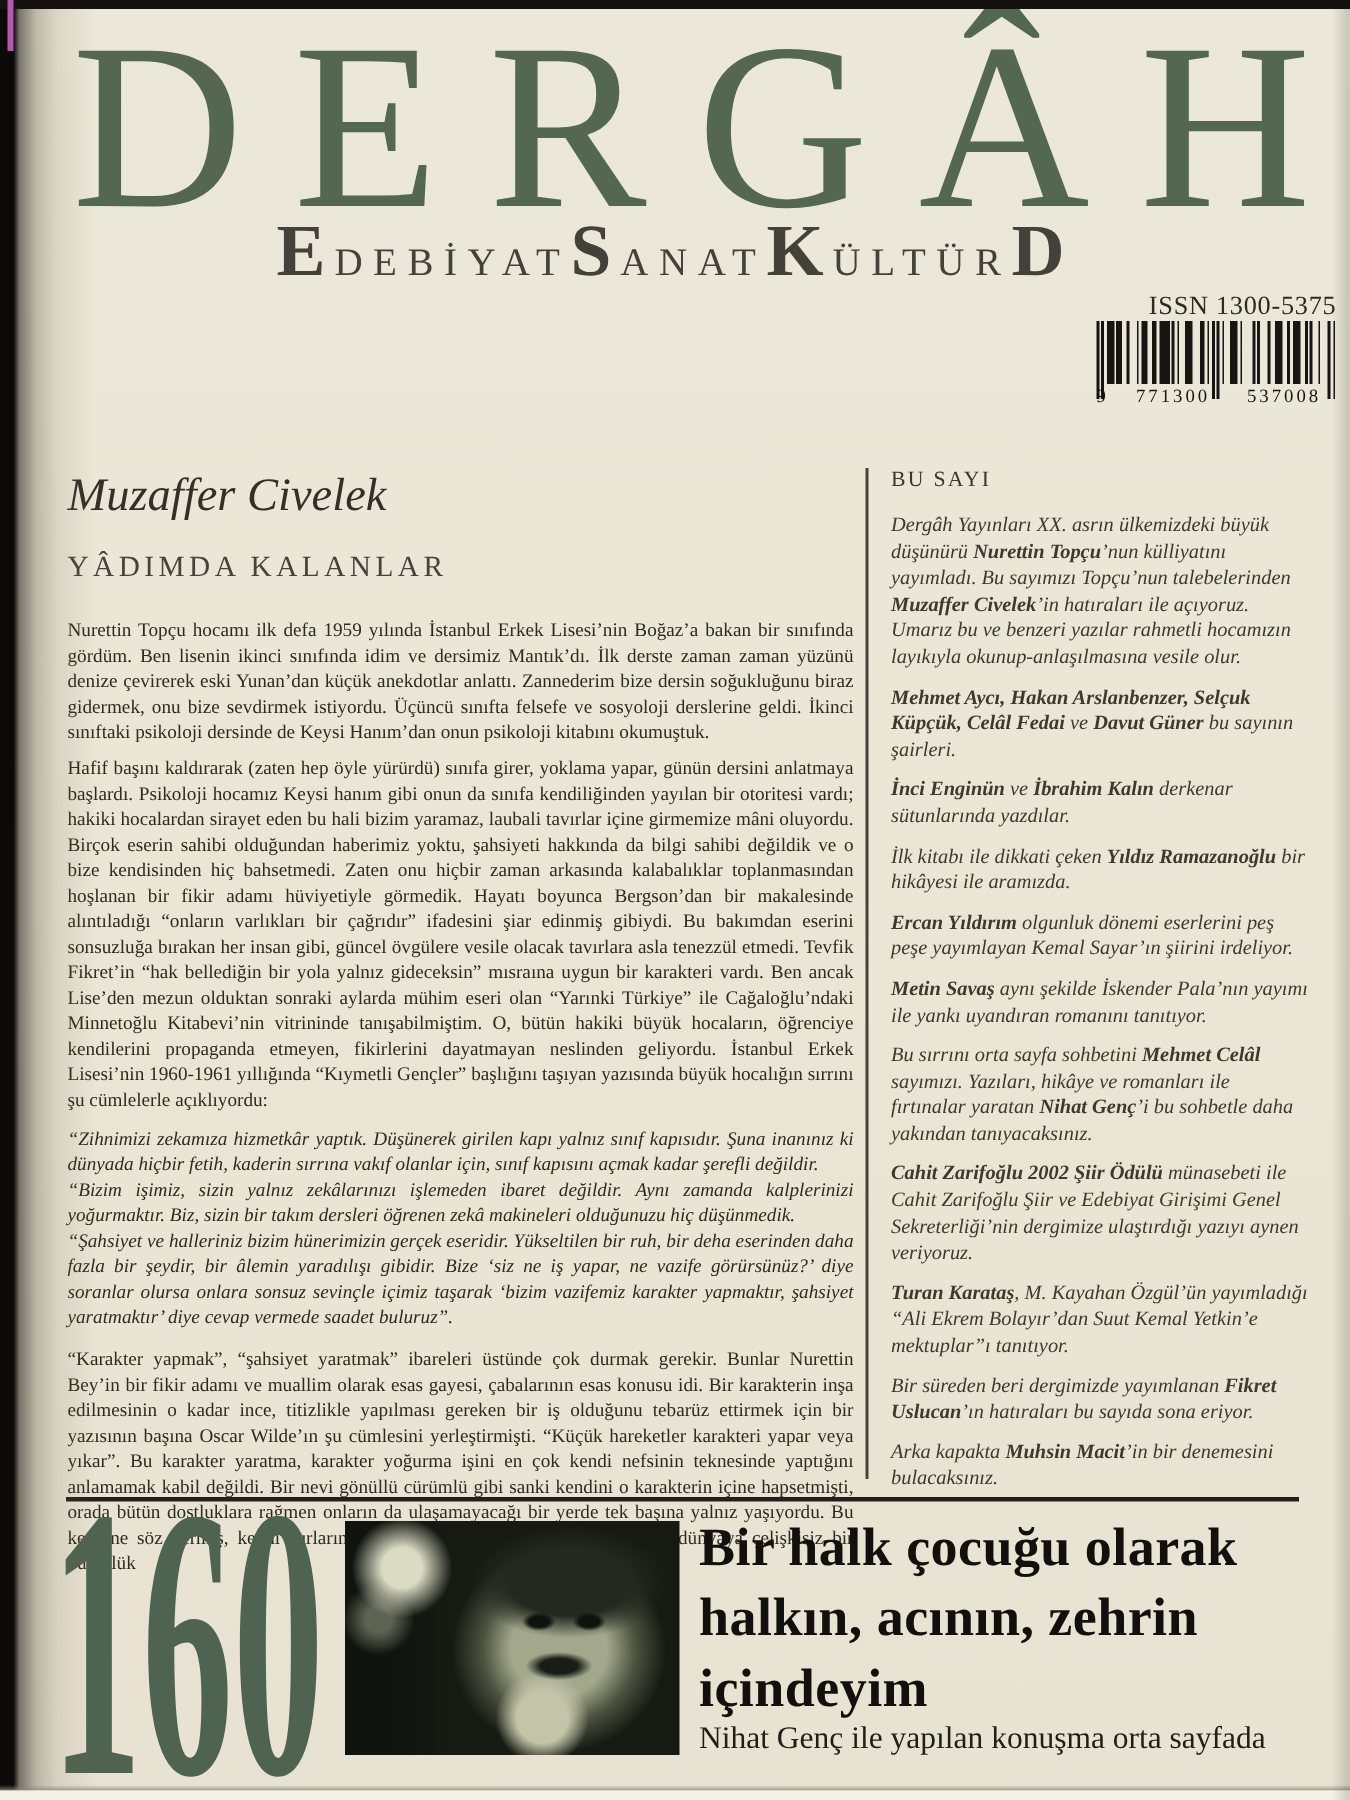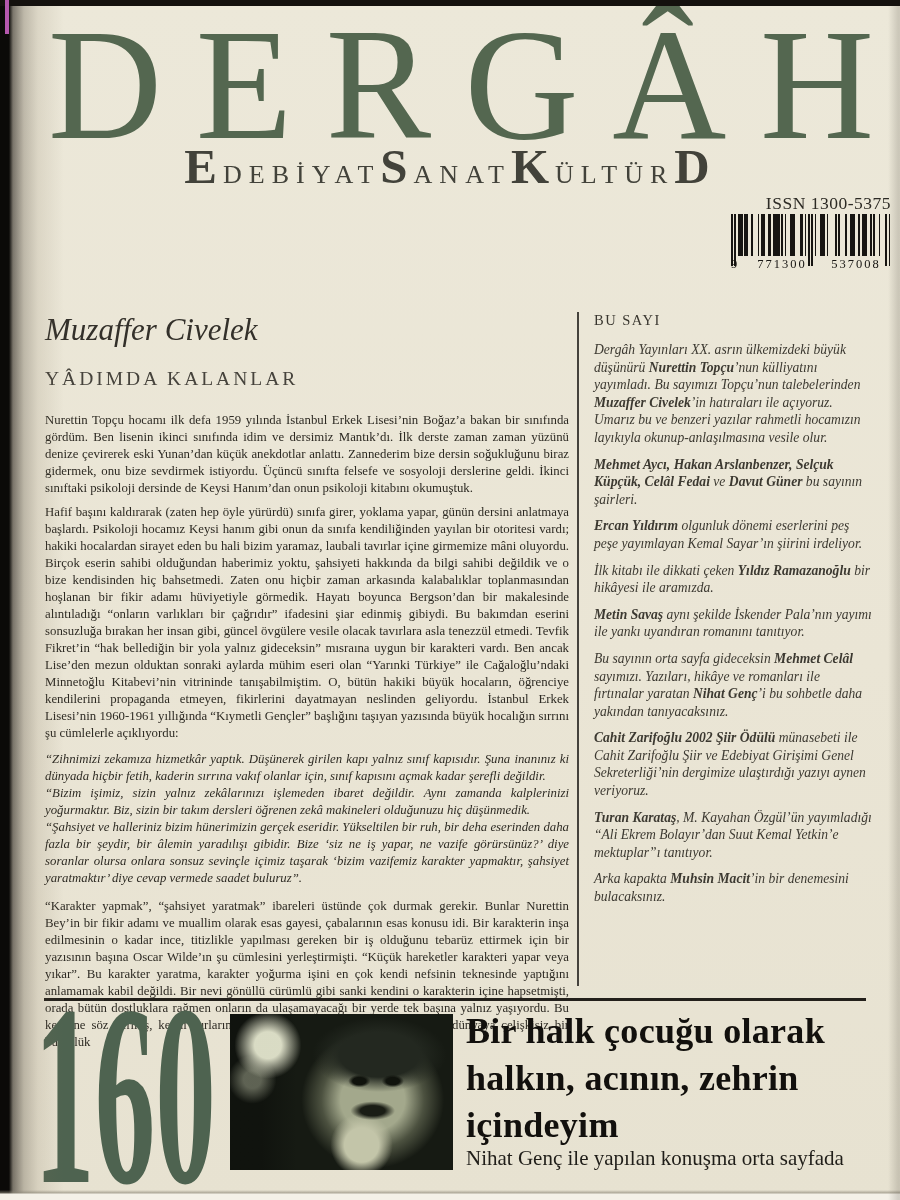--- a/index.html
+++ b/index.html
@@ -182,26 +182,28 @@
       </div>
   </main>
 
   <div class="vrule"></div>
 
   <aside class="sidebar">
     <h4 class="sidebar-heading">BU SAYI</h4>
     <div id="sidebar-paras">
         <p class="side-p"><span>Dergâh Yayınları XX. asrın ülkemizdeki büyük düşünürü </span><b>Nurettin Topçu</b><span>’nun külliyatını yayımladı. Bu sayımızı Topçu’nun talebelerinden </span><b>Muzaffer Civelek</b><span>’in hatıraları ile açıyoruz. Umarız bu ve benzeri yazılar rahmetli hocamızın layıkıyla okunup-anlaşılmasına vesile olur.</span></p>
         <p class="side-p"><b>Mehmet Aycı, Hakan Arslanbenzer, Selçuk Küpçük, Celâl Fedai</b><span> ve </span><b>Davut Güner</b><span> bu sayının şairleri.</span></p>
+        <p class="side-p"><b>İnci Enginün</b><span> ve </span><b>İbrahim Kalın</b><span> derkenar sütunlarında yazdılar.</span></p>
+        <p class="side-p"><span>İlk kitabı ile dikkati çeken </span><b>Yıldız Ramazanoğlu</b><span> bir hikâyesi ile aramızda.</span></p>
         <p class="side-p"><b>Ercan Yıldırım</b><span> olgunluk dönemi eserlerini peş peşe yayımlayan Kemal Sayar’ın şiirini irdeliyor.</span></p>
-        <p class="side-p"><span>İlk kitabı ile dikkati çeken </span><b>Yıldız Ramazanoğlu</b><span> bir hikâyesi ile aramızda.</span></p>
         <p class="side-p"><b>Metin Savaş</b><span> aynı şekilde İskender Pala’nın yayımı ile yankı uyandıran romanını tanıtıyor.</span></p>
-        <p class="side-p"><span>Bu sayının orta sayfa gideceksin </span><b>Mehmet Celâl</b><span> sayımızı. Yazıları, hikâye ve romanları ile fırtınalar yaratan </span><b>Nihat Genç</b><span>’i bu sohbetle daha yakından tanıyacaksınız.</span></p>
+        <p class="side-p"><span>Bu sırrını orta sayfa sohbetini </span><b>Mehmet Celâl</b><span> sayımızı. Yazıları, hikâye ve romanları ile fırtınalar yaratan </span><b>Nihat Genç</b><span>’i bu sohbetle daha yakından tanıyacaksınız.</span></p>
         <p class="side-p"><b>Cahit Zarifoğlu 2002 Şiir Ödülü</b><span> münasebeti ile Cahit Zarifoğlu Şiir ve Edebiyat Girişimi Genel Sekreterliği’nin dergimize ulaştırdığı yazıyı aynen veriyoruz.</span></p>
         <p class="side-p"><b>Turan Karataş</b><span>, M. Kayahan Özgül’ün yayımladığı “Ali Ekrem Bolayır’dan Suut Kemal Yetkin’e mektuplar”ı tanıtıyor.</span></p>
+        <p class="side-p"><span>Bir süreden beri dergimizde yayımlanan </span><b>Fikret Uslucan</b><span>’ın hatıraları bu sayıda sona eriyor.</span></p>
         <p class="side-p"><span>Arka kapakta </span><b>Muhsin Macit</b><span>’in bir denemesini bulacaksınız.</span></p>
       </div>
   </aside>
 
   <div class="divider"></div>
 
   <footer>
     <div class="issue-number">160</div>
     <div class="photo"></div>
     <h1 class="headline">Bir halk çocuğu olarak halkın, acının, zehrin içindeyim</h1>

